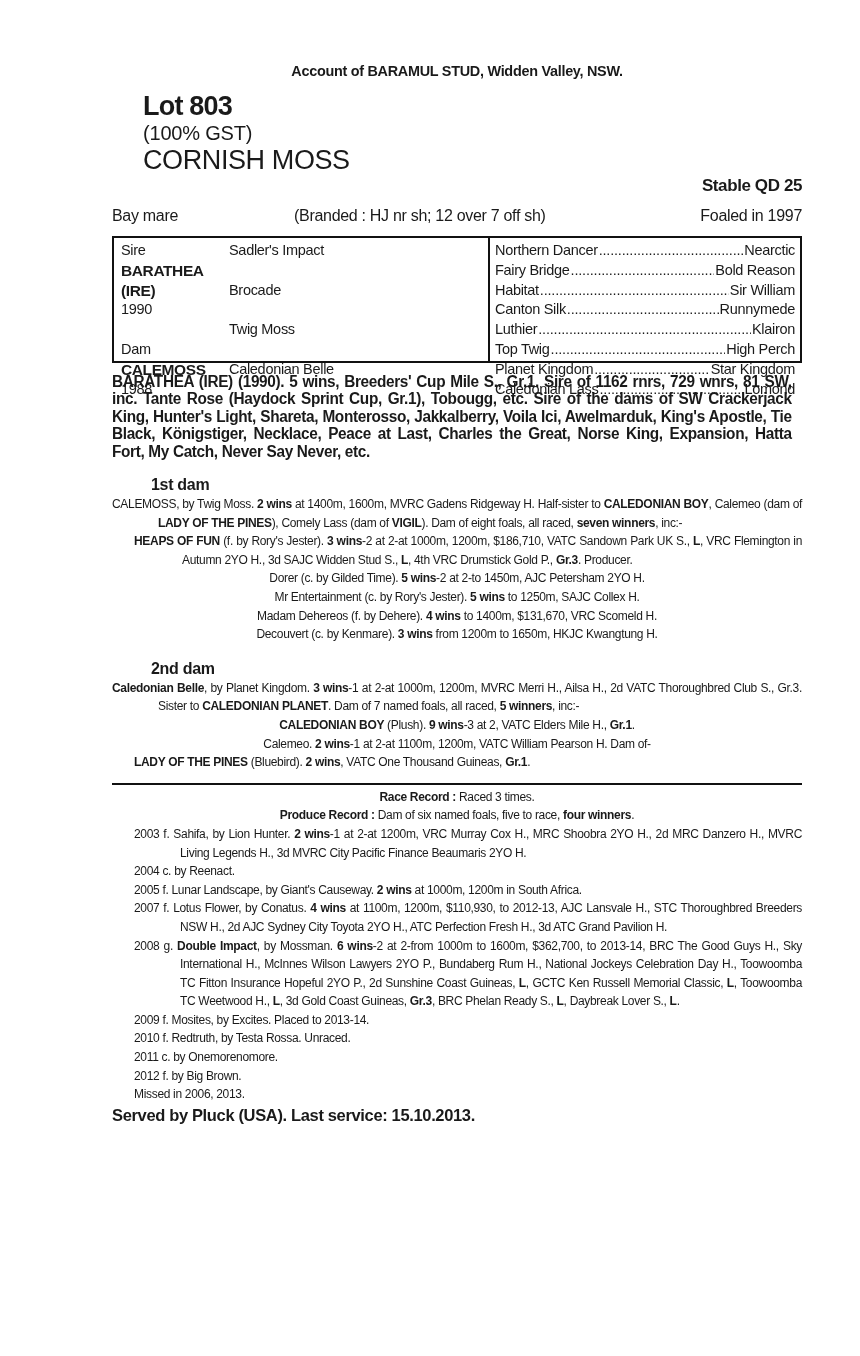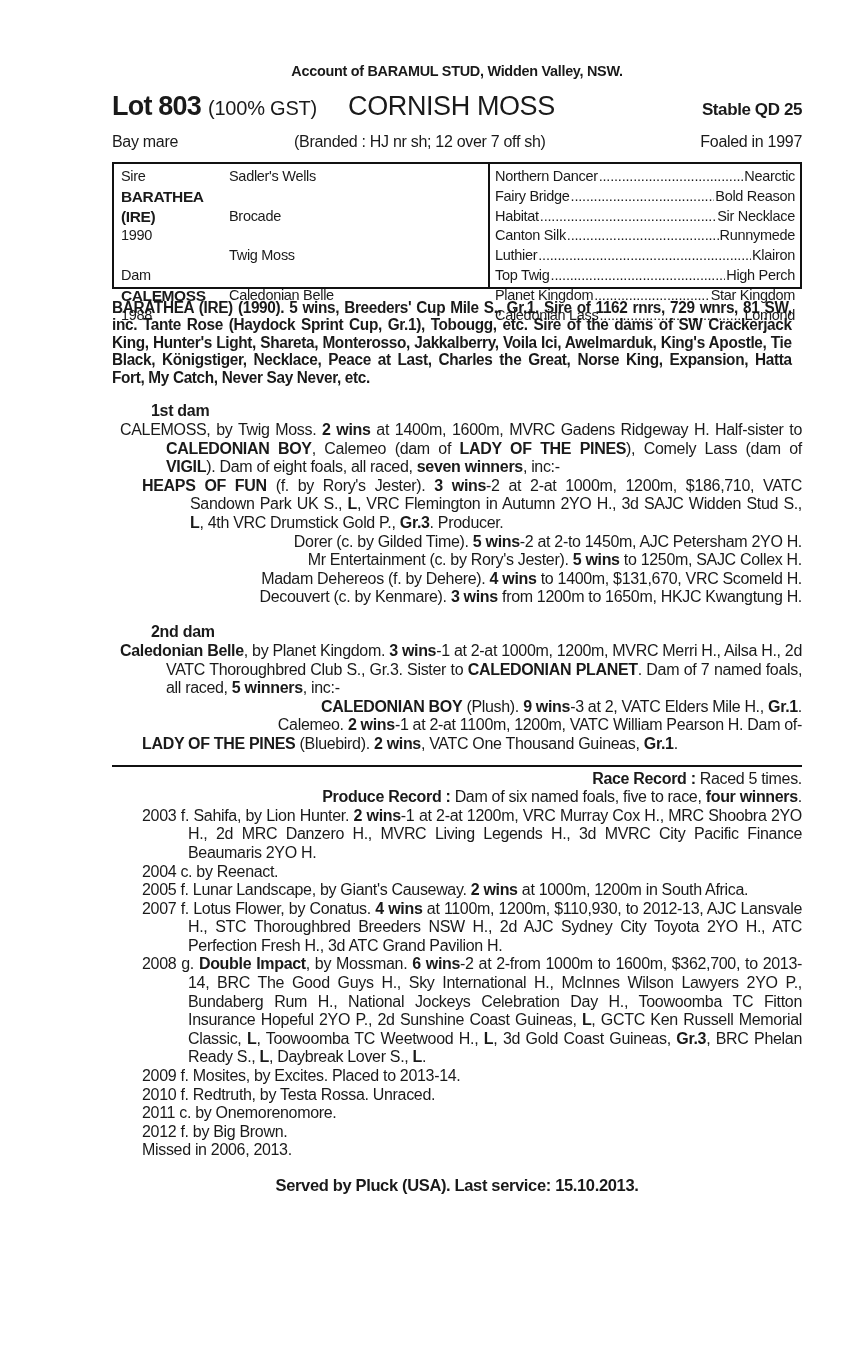--- a/index.html
+++ b/index.html
@@ -30,20 +30,21 @@
     letter-spacing: -0.3px;
     margin-top: 62px;
     transform: scaleX(0.93);
     transform-origin: center;
   }
   .lot-row {
     display: flex;
     align-items: baseline;
     margin-top: 11px;
     white-space: nowrap;
+    flex-direction: column;
   }
   .lot-no {
     font-size: 27px;
     font-weight: bold;
     letter-spacing: -0.8px;
   }
   .gst {
     font-size: 20px;
     margin-left: 7px;
     letter-spacing: -0.2px;
@@ -128,43 +129,41 @@
   }
   .sect-head {
     font-size: 16px;
     font-weight: bold;
     letter-spacing: -0.3px;
     margin-top: 16px;
     margin-bottom: 1px;
     margin-left: 39px;
   }
   .p {
-    font-size: 16px;
+    font-size: 12px;
     line-height: 18.6px;
     letter-spacing: -0.32px;
     text-align: justify;
     text-justify: inter-word;
-    margin-left: 8px;
-  }
-  .p.nj { text-align: right; }
+  }
+  .p.nj { text-align: center; }
   .hang1 { padding-left: 46px; text-indent: -46px; }
   .lvl1 { padding-left: 22px; text-indent: -22px; }
   .lvl2 { padding-left: 70px; text-indent: -48px; }
   b { font-weight: bold; }
   .hr {
     border: none;
     border-top: 2.5px solid #111;
     margin: 11px 0 3px 0;
   }
   .served {
-    text-align: center;
     font-weight: bold;
     font-size: 16.5px;
     letter-spacing: -0.35px;
-    margin-top: 16px;
+    margin-top: 2px;
   }
 </style>
 </head>
 <body>
 
 <div class="page">
 
   <div class="account-line">Account of BARAMUL STUD, Widden Valley, NSW.</div>
 
   <div class="lot-row">
@@ -187,21 +186,21 @@
       <div>Sire</div>
       <div class="ped-bold">BARATHEA (IRE)</div>
       <div>1990</div>
       <div class="ped-blank">&nbsp;</div>
       <div>Dam</div>
       <div class="ped-bold">CALEMOSS</div>
       <div>1988</div>
     </div>
 
     <div class="ped-col ped-c2">
-      <div>Sadler's Wells</div>
+      <div>Sadler's Impact</div>
       <div class="ped-blank">&nbsp;</div>
       <div>Brocade</div>
       <div class="ped-blank">&nbsp;</div>
       <div>Twig Moss</div>
       <div class="ped-blank">&nbsp;</div>
       <div>Caledonian Belle</div>
     </div>
 
     <div class="ped-col ped-c3" id="gen3">
         <div class="g3row">
@@ -210,21 +209,21 @@
           <span class="g3b">Nearctic</span>
         </div>
         <div class="g3row">
           <span class="g3a">Fairy Bridge</span>
           <span class="g3dots">......................................................................</span>
           <span class="g3b">Bold Reason</span>
         </div>
         <div class="g3row">
           <span class="g3a">Habitat</span>
           <span class="g3dots">......................................................................</span>
-          <span class="g3b">Sir Necklace</span>
+          <span class="g3b">Sir William</span>
         </div>
         <div class="g3row">
           <span class="g3a">Canton Silk</span>
           <span class="g3dots">......................................................................</span>
           <span class="g3b">Runnymede</span>
         </div>
         <div class="g3row">
           <span class="g3a">Luthier</span>
           <span class="g3dots">......................................................................</span>
           <span class="g3b">Klairon</span>
@@ -262,21 +261,21 @@
   <div class="sect-head">2nd dam</div>
   <div class="p hang1" id="seconddam-main"><b>Caledonian Belle</b>, by Planet Kingdom. <b>3 wins</b>-1 at 2-at 1000m, 1200m, MVRC Merri H., Ailsa H., 2d VATC Thoroughbred Club S., Gr.3. Sister to <b>CALEDONIAN PLANET</b>. Dam of 7 named foals, all raced, <b>5 winners</b>, inc:-</div>
   <div id="seconddam-progeny">
       <div class="p nj"><b>CALEDONIAN BOY</b> (Plush). <b>9 wins</b>-3 at 2, VATC Elders Mile H., <b>Gr.1</b>.</div>
       <div class="p nj">Calemeo. <b>2 wins</b>-1 at 2-at 1100m, 1200m, VATC William Pearson H. Dam of-</div>
       <div class="p lvl2"><b>LADY OF THE PINES</b> (Bluebird). <b>2 wins</b>, VATC One Thousand Guineas, <b>Gr.1</b>.</div>
     </div>
 
   <hr class="hr">
 
-  <div class="p nj"><b>Race Record :</b><span> Raced 5 times.</span></div>
+  <div class="p nj"><b>Race Record :</b><span> Raced 3 times.</span></div>
 
   <div class="p nj"><b>Produce Record :</b><span id="produce-value"> Dam of six named foals, five to race, <b>four winners</b>.</span></div>
   <div id="produce-entries">
       <div class="p lvl1" style="padding-left: 68px; text-indent: -46px;">2003 f. Sahifa, by Lion Hunter. <b>2 wins</b>-1 at 2-at 1200m, VRC Murray Cox H., MRC Shoobra 2YO H., 2d MRC Danzero H., MVRC Living Legends H., 3d MVRC City Pacific Finance Beaumaris 2YO H.</div>
       <div class="p lvl1" style="padding-left: 68px; text-indent: -46px;">2004 c. by Reenact.</div>
       <div class="p lvl1" style="padding-left: 68px; text-indent: -46px;">2005 f. Lunar Landscape, by Giant's Causeway. <b>2 wins</b> at 1000m, 1200m in South Africa.</div>
       <div class="p lvl1" style="padding-left: 68px; text-indent: -46px;">2007 f. Lotus Flower, by Conatus. <b>4 wins</b> at 1100m, 1200m, $110,930, to 2012-13, AJC Lansvale H., STC Thoroughbred Breeders NSW H., 2d AJC Sydney City Toyota 2YO H., ATC Perfection Fresh H., 3d ATC Grand Pavilion H.</div>
       <div class="p lvl1" style="padding-left: 68px; text-indent: -46px;">2008 g. <b>Double Impact</b>, by Mossman. <b>6 wins</b>-2 at 2-from 1000m to 1600m, $362,700, to 2013-14, BRC The Good Guys H., Sky International H., McInnes Wilson Lawyers 2YO P., Bundaberg Rum H., National Jockeys Celebration Day H., Toowoomba TC Fitton Insurance Hopeful 2YO P., 2d Sunshine Coast Guineas, <b>L</b>, GCTC Ken Russell Memorial Classic, <b>L</b>, Toowoomba TC Weetwood H., <b>L</b>, 3d Gold Coast Guineas, <b>Gr.3</b>, BRC Phelan Ready S., <b>L</b>, Daybreak Lover S., <b>L</b>.</div>
       <div class="p lvl1" style="padding-left: 68px; text-indent: -46px;">2009 f. Mosites, by Excites. Placed to 2013-14.</div>
       <div class="p lvl1" style="padding-left: 68px; text-indent: -46px;">2010 f. Redtruth, by Testa Rossa. Unraced.</div>

